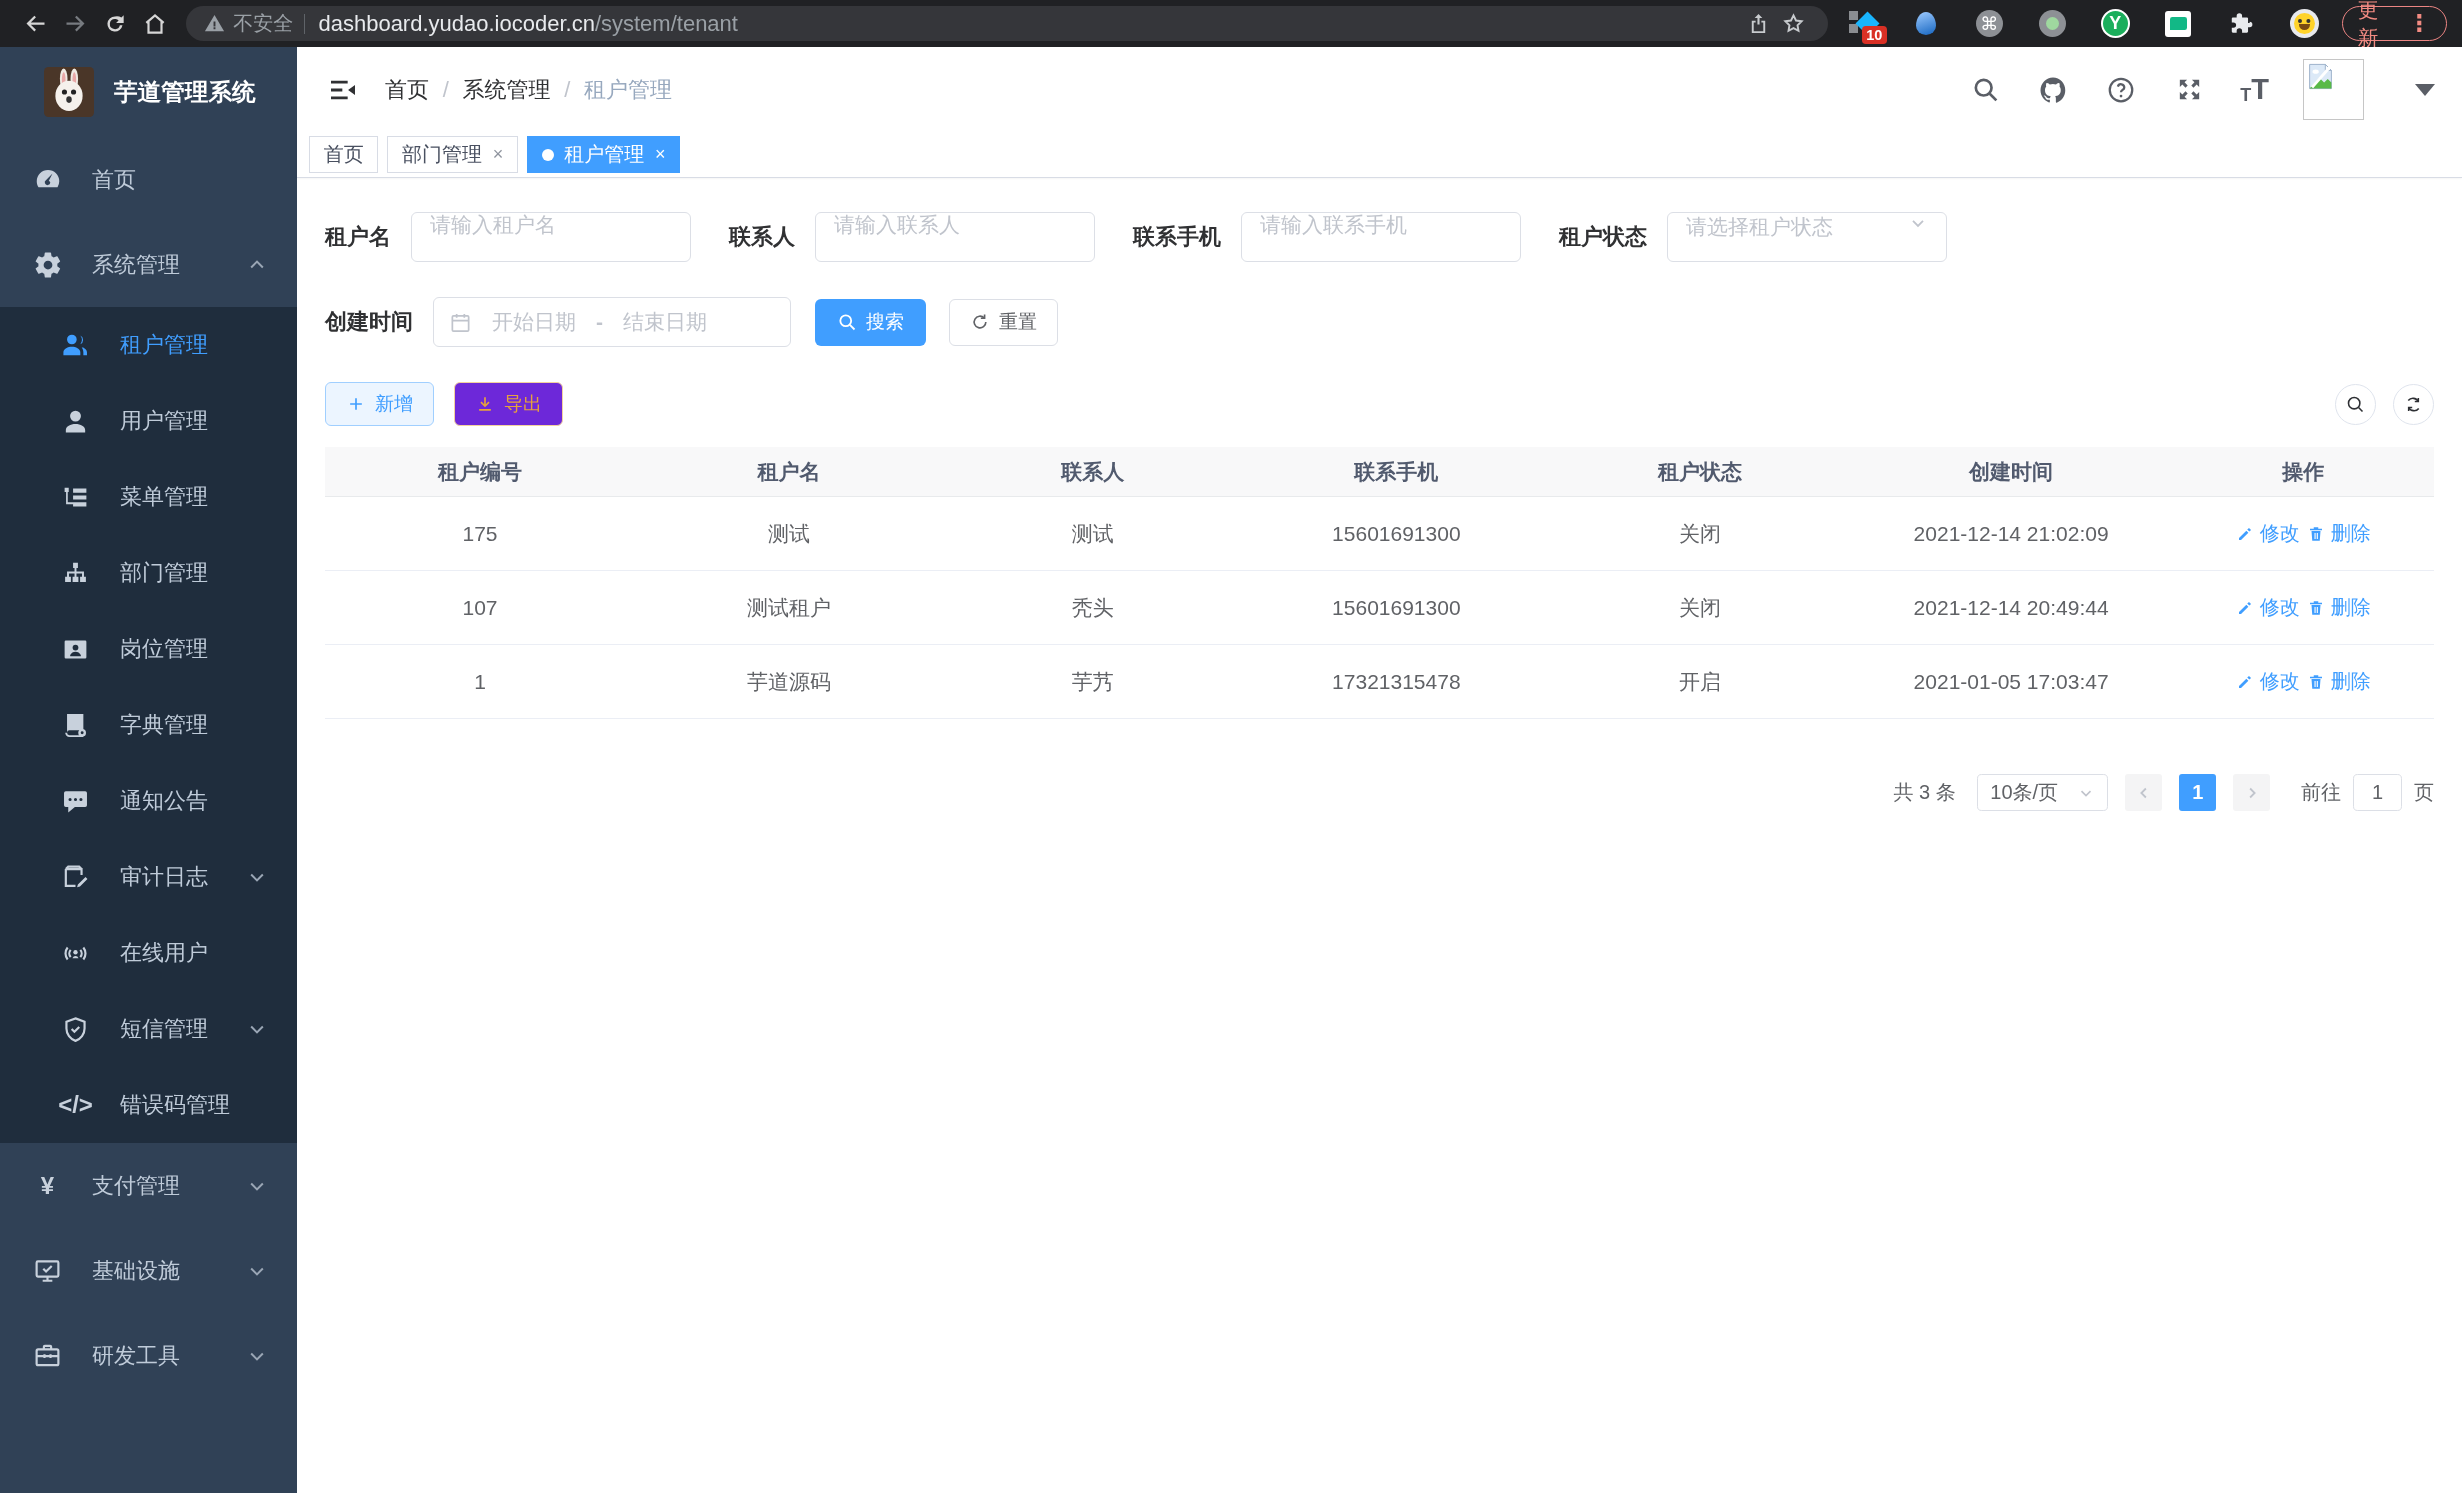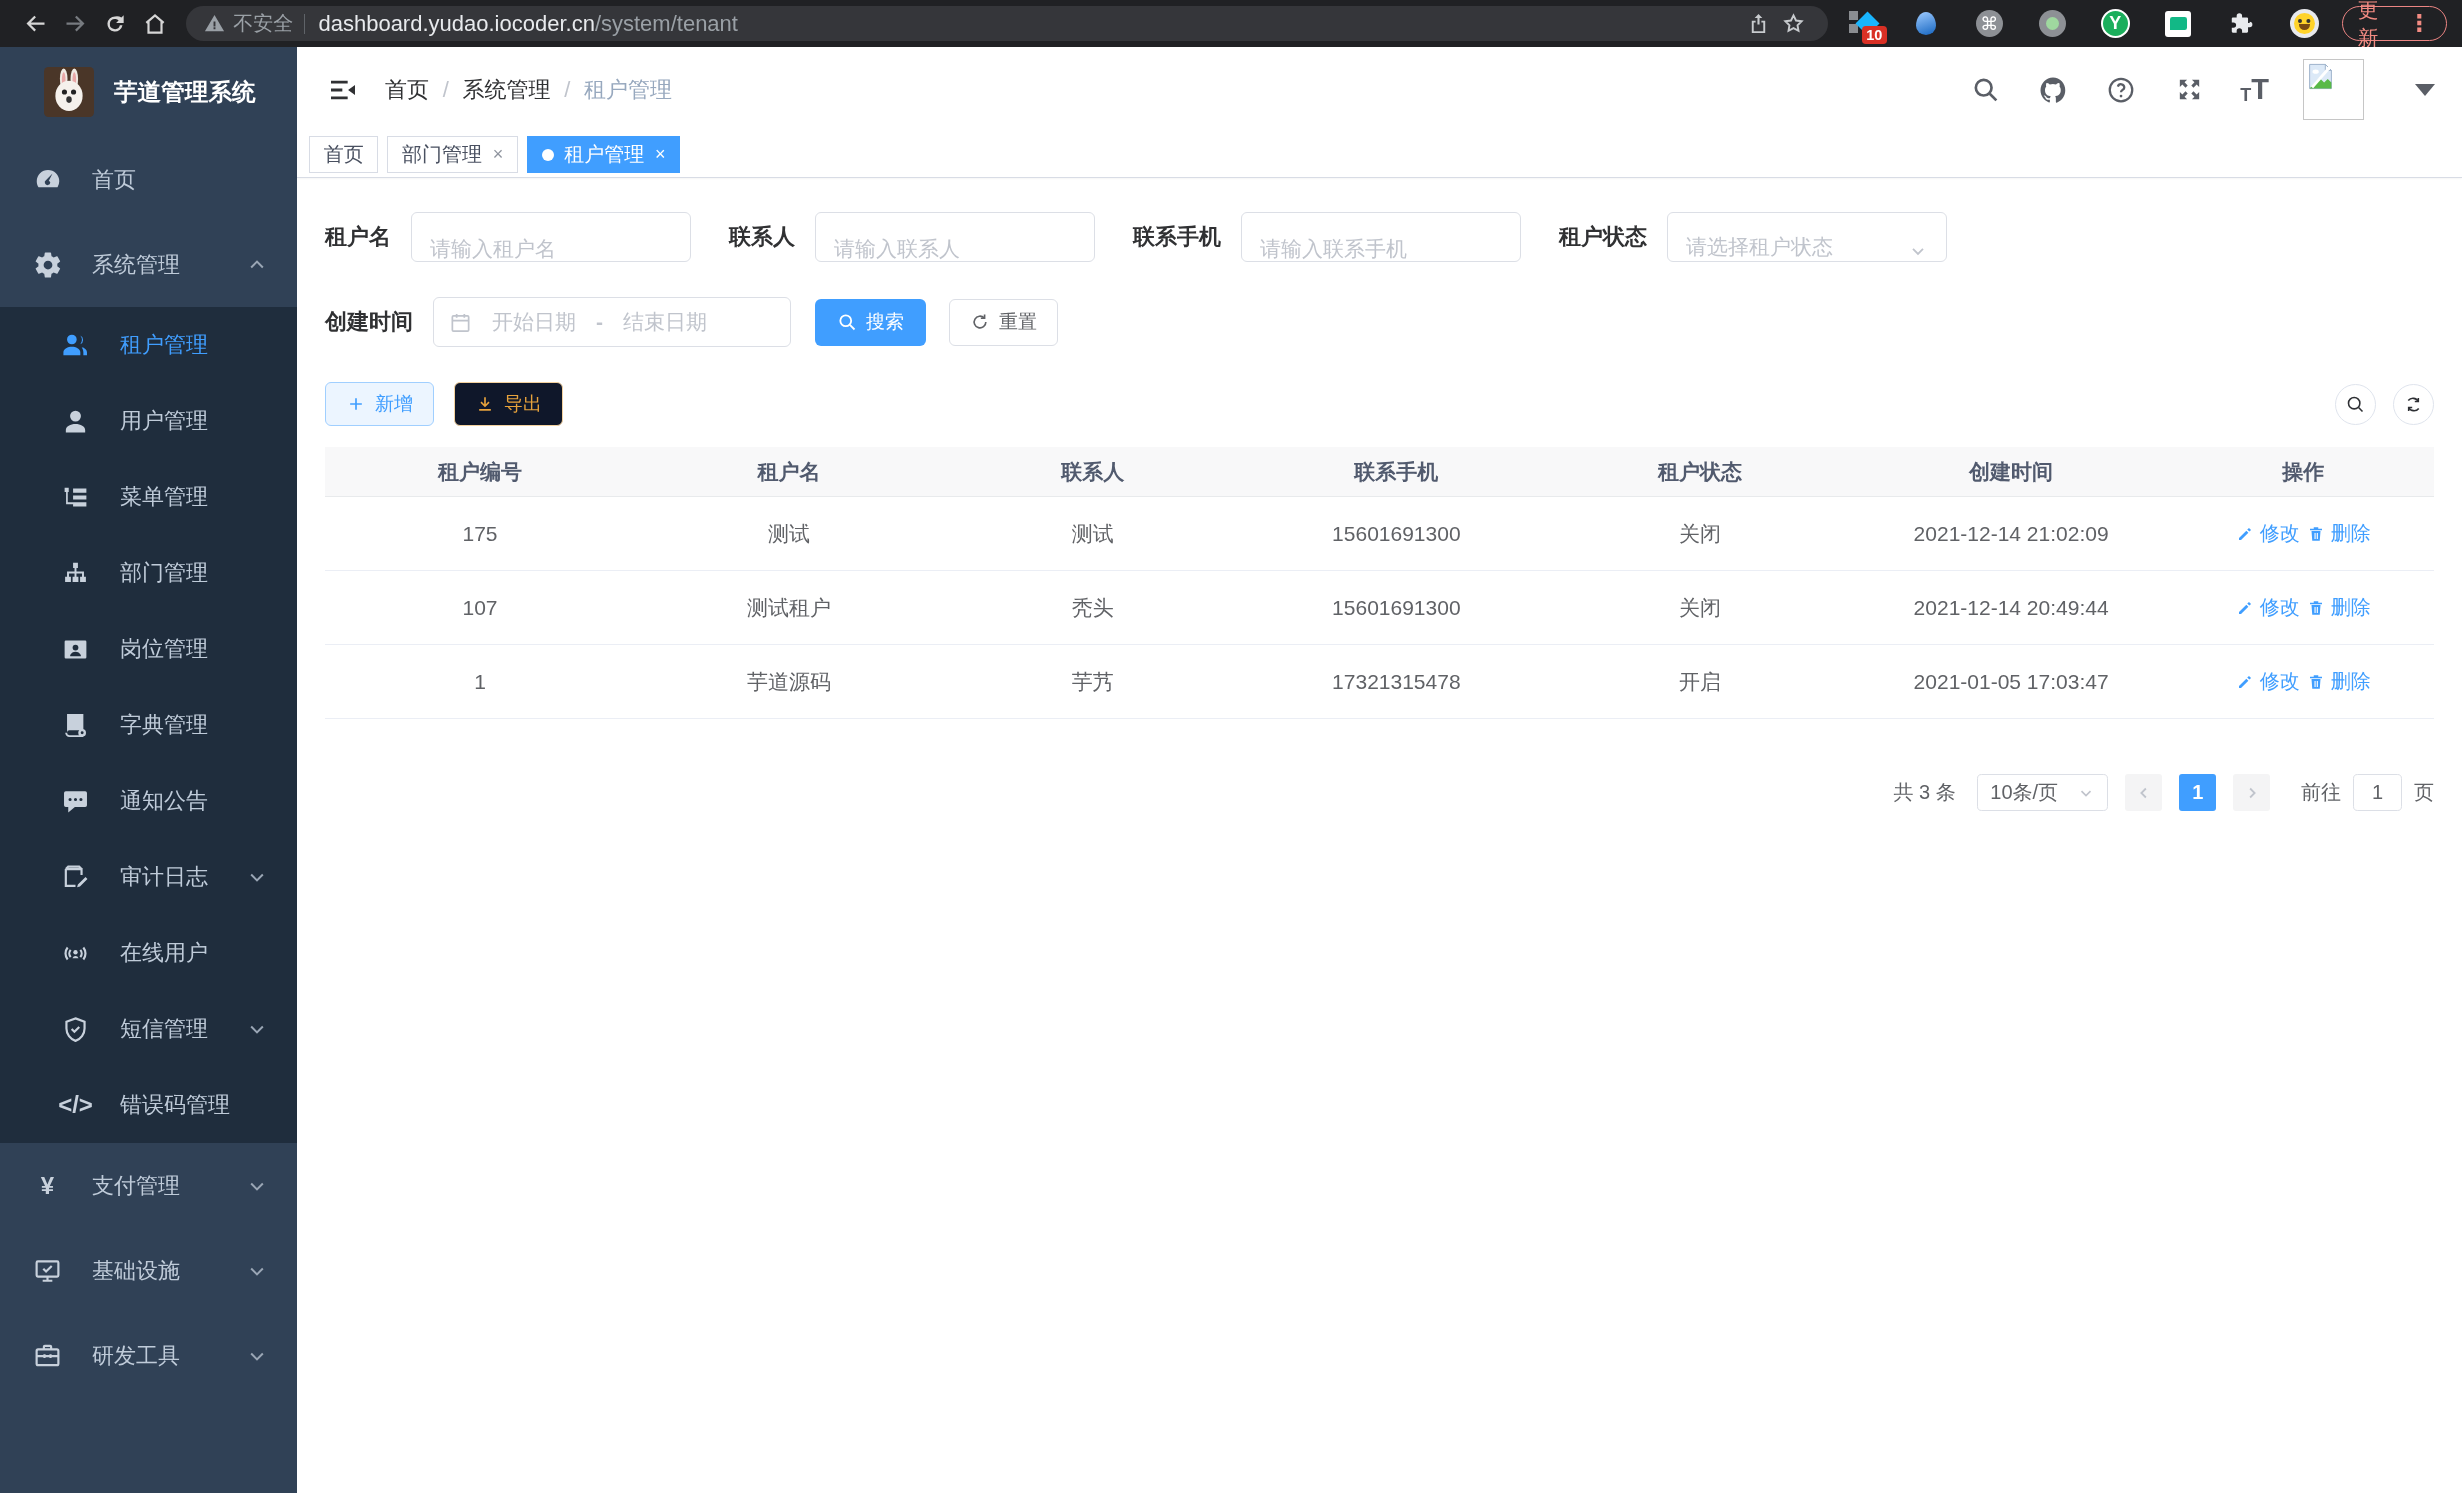--- a/index.html
+++ b/index.html
@@ -80,37 +80,37 @@
          display:flex; align-items:center; padding:0 13.7px; gap:10.7px; cursor:pointer; }
   .tab .dot { width:12px; height:12px; border-radius:50%; background:#fff; }
   .tab .close-x { font-size:18px; color:#8f949e; }
   .tab.active { background:#409eff; border-color:#409eff; color:#fff; }
   .tab.active .close-x { color:#fff; }
 
   
   .content { flex:1; padding:34px 28px 0; }
   .form-row { display:flex; align-items:center; margin-bottom:35px; }
   .f-label { font-size:22px; font-weight:700; color:#303133; margin-right:20px; white-space:nowrap; }
-  .f-input { width:280px; height:50px; border:0.8px solid #dcdfe6; border-radius:6px; display:flex; align-items:flex-end; padding:0 18px; margin-right:38px; background:#fff; }
+  .f-input { width:280px; height:50px; border:0.8px solid #dcdfe6; border-radius:6px; display:flex; align-items:flex-start; padding:0 18px; margin-right:38px; background:#fff; }
   .f-input input { border:none; outline:none; width:100%; font-size:21px; color:#606266; font-family:inherit; }
   .f-input input::placeholder { color:#c0c4cc; }
   .f-select { justify-content:space-between; margin-right:0; }
   .f-select .ph { color:#c0c4cc; font-size:21px; }
   .f-select .chev, .pg-select .chev { color:#c0c4cc; }
   .date-range { width:358px; height:50px; border:0.8px solid #dcdfe6; border-radius:6px; display:flex; align-items:center; padding:0 15px; gap:20px; }
   .date-range .ph { color:#c0c4cc; font-size:21px; }
   .date-range .sep { color:#c0c4cc; font-size:21px; font-weight:700; }
   .cal-ic { color:#c0c4cc; }
   .btn { height:47px; border-radius:6px; display:inline-flex; align-items:center; justify-content:center; gap:9px; font-size:19px; cursor:pointer; border:0.8px solid transparent; }
   .btn-search { background:#409eff; color:#fff; padding:0 21px; margin-left:24px; }
   .btn-reset { background:#fff; color:#606266; border-color:#dcdfe6; padding:0 20px; margin-left:23px; }
 
   .toolbar { display:flex; align-items:center; margin:6px 0 21px; }
   .btn-add { height:44px; background:#ecf5ff; color:#409eff; border-color:#a0cfff; padding:0 20px; }
-  .btn-export { height:44px; background:#0f172a; color:#e6a23c; border-color:#f3d19e; padding:0 20px; margin-left:20px; }
+  .btn-export { height:44px; background:#6d28d9; color:#e6a23c; border-color:#f3d19e; padding:0 20px; margin-left:20px; }
   .toolbar-right { margin-left:auto; display:flex; align-items:center; gap:17px; }
   .circle-btn { width:41px; height:41px; border-radius:50%; border:0.8px solid #dfe4ed; background:#fff; display:flex; align-items:center; justify-content:center; color:#2d2f33; cursor:pointer; }
 
   
   .table { width:100%; }
   .t-head { display:flex; align-items:center; height:50px; background:#f8f8f9; border-bottom:0.8px solid #e8eaec; }
   .t-head .cell { font-size:21px; font-weight:700; color:#515a6e; }
   .t-row { display:flex; align-items:center; height:74px; border-bottom:0.8px solid #ebeef5; }
   .t-row .cell { font-size:21px; color:#606266; }
   .cell { text-align:center; }

